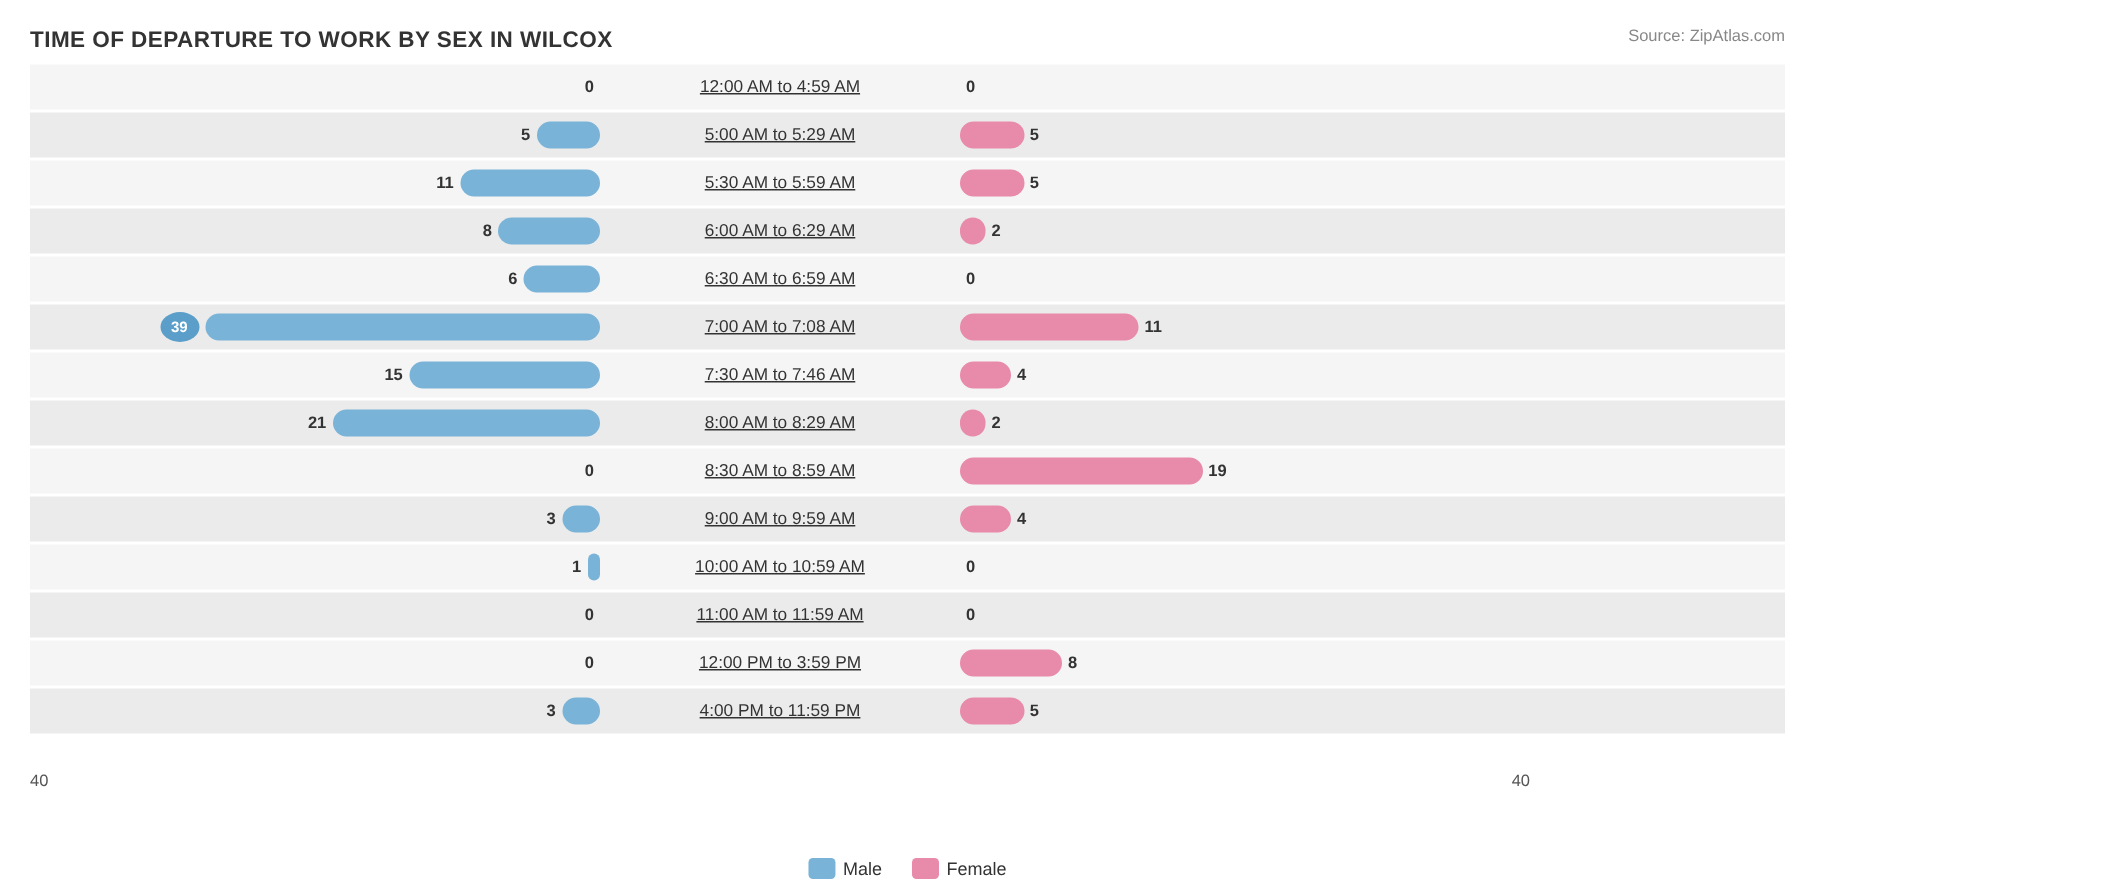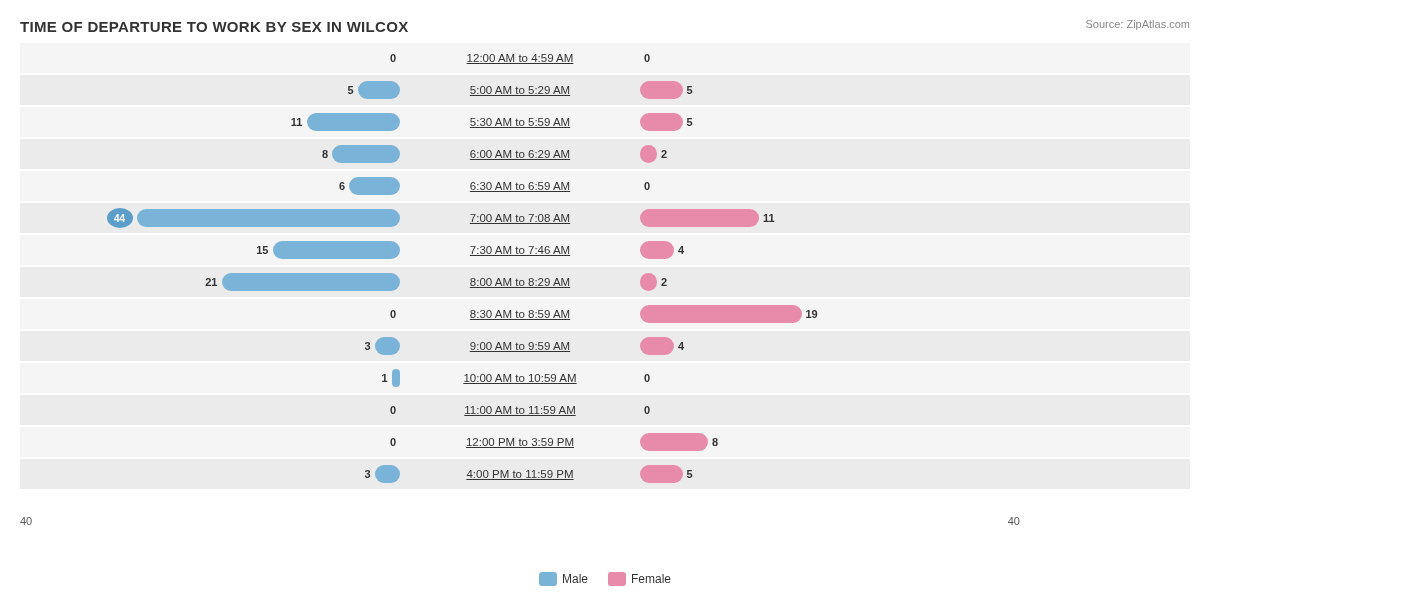--- a/index.html
+++ b/index.html
@@ -209,21 +209,21 @@
     </div>
     <div class="label-area">6:30 AM to 6:59 AM</div>
     <div class="right-bar-area">
       <div class="right-bar" style="width:0px; background:#e88aaa;">
       </div>
       <span class="right-value">0</span>
     </div>
   </div>
       <div class="row">
     <div class="left-bar-area">
-      <div class="circle-badge">44</div>
+      <div class="circle-badge">39</div>
       <div class="left-bar" style="width:263.5px; background:#7ab3d8;">
       </div>
     </div>
     <div class="label-area">7:00 AM to 7:08 AM</div>
     <div class="right-bar-area">
       <div class="right-bar" style="width:118.99999999999999px; background:#e88aaa;">
       </div>
       <span class="right-value">11</span>
     </div>
   </div>

